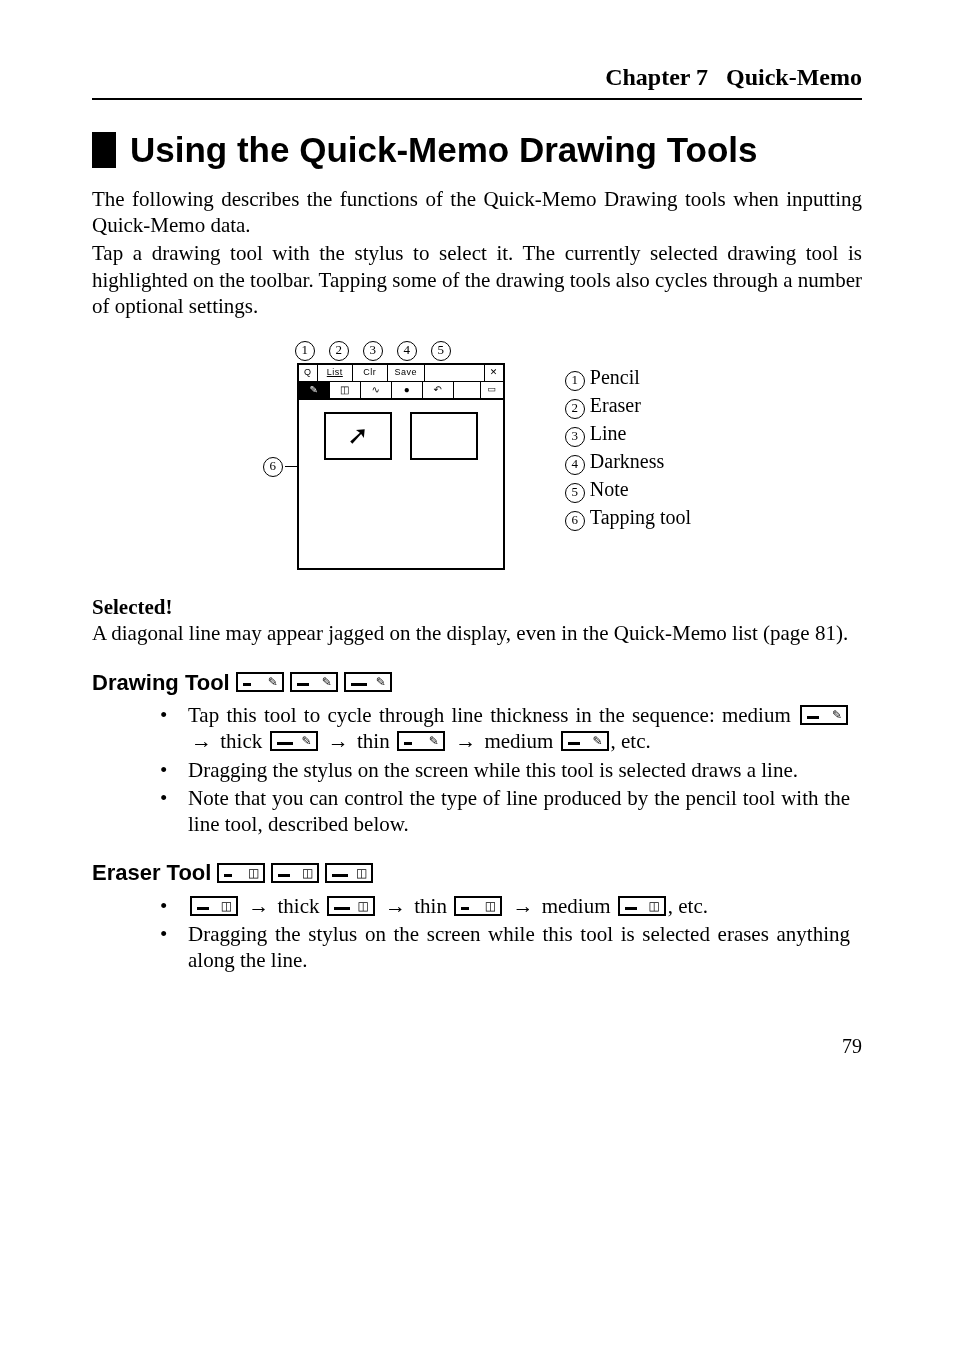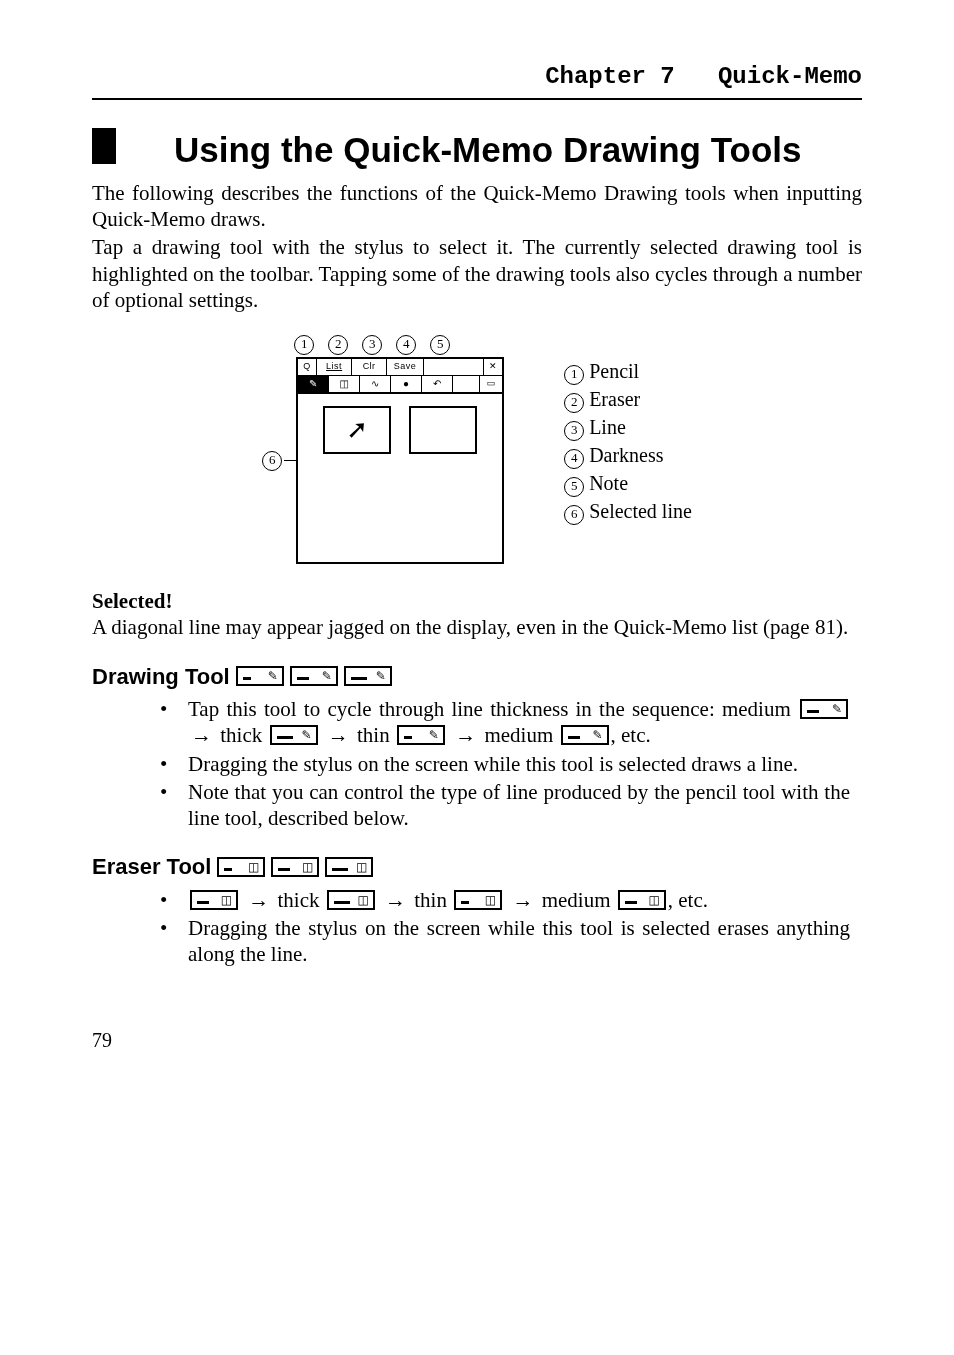--- a/index.html
+++ b/index.html
@@ -6,33 +6,32 @@
     font-family: "Times New Roman", serif;
     background: #fff;
     margin: 0;
     padding: 62px 92px 40px 92px;
     width: 954px;
     box-sizing: border-box;
     color: #000;
     line-height: 1.25;
   }
   .chapter-header {
-    font-family: Liberation Mono, monospace;
+    font-family: Liberation Serif, serif;
     font-weight: bold;
     font-size: 24px;
     text-align: right;
     padding-bottom: 6px;
     border-bottom: 2px solid #000;
     margin-bottom: 28px;
   }
   .title-row {
     display: flex;
-    align-items: flex-start;
-    margin-bottom: 8px;
-    gap: 44px;
+    align-items: center;
+    margin-bottom: 14px;
   }
   .title-square {
     width: 24px;
     height: 36px;
     background: #000;
     margin-right: 14px;
     flex: 0 0 auto;
   }
   .section-title {
     font-family: Arial, Helvetica, sans-serif;
@@ -158,36 +157,36 @@
     position:relative;
     padding-left:34px;
   }
   ul.bullets li::before{
     content:"•";
     position:absolute;
     left:6px;
   }
   .inline-icon{ margin: 0 2px; vertical-align:middle; transform: translateY(-2px);}
   .arrow{margin:0 3px;}
-  .page-num{ text-align:left; font-size:20px; margin-top:60px;}
+  .page-num{ text-align:right; font-size:20px; margin-top:60px;}
   .circ{ display:inline-block; width:18px; height:18px; border:1px solid #000; border-radius:50%; text-align:center; line-height:16px; font-size:13px;}
 </style>
 </head>
 <body>
 
 <div class="chapter-header">
   <span>Chapter 7</span>&nbsp;&nbsp;&nbsp;<span>Quick-Memo</span>
 </div>
 
 <div class="title-row">
   <div class="title-square"></div>
   <div class="section-title">Using the Quick-Memo Drawing Tools</div>
 </div>
 
-<p class="body-text">The following describes the functions of the Quick-Memo Drawing tools when inputting Quick-Memo draws.</p>
+<p class="body-text">The following describes the functions of the Quick-Memo Drawing tools when inputting Quick-Memo data.</p>
 <p class="body-text">Tap a drawing tool with the stylus to select it. The currently selected drawing tool is highlighted on the toolbar. Tapping some of the drawing tools also cycles through a number of optional settings.</p>
 
 <div class="figure-area">
   <div class="figure-inner">
     <div class="diagram">
       <div class="diag-numbers">
         <span class="circ">1</span>
         <span class="circ">2</span>
         <span class="circ">3</span>
         <span class="circ">4</span>
@@ -237,21 +236,21 @@
         </div>
       </div>
     </div>
 
     <div class="legend">
       <div class="legend-row"><span class="circ legend-num">1</span>&nbsp;<span>Pencil</span></div>
       <div class="legend-row"><span class="circ legend-num">2</span>&nbsp;<span>Eraser</span></div>
       <div class="legend-row"><span class="circ legend-num">3</span>&nbsp;<span>Line</span></div>
       <div class="legend-row"><span class="circ legend-num">4</span>&nbsp;<span>Darkness</span></div>
       <div class="legend-row"><span class="circ legend-num">5</span>&nbsp;<span>Note</span></div>
-      <div class="legend-row"><span class="circ legend-num">6</span>&nbsp;<span>Selected line</span></div>
+      <div class="legend-row"><span class="circ legend-num">6</span>&nbsp;<span>Tapping tool</span></div>
     </div>
   </div>
 </div>
 
 <div class="important">Selected!</div>
 <p class="body-text">A diagonal line may appear jagged on the display, even in the Quick-Memo list (page 81).</p>
 
 <div class="sub-head-row">
   <span class="sub-head">Drawing Tool</span>
   <span class="tool-icon">

